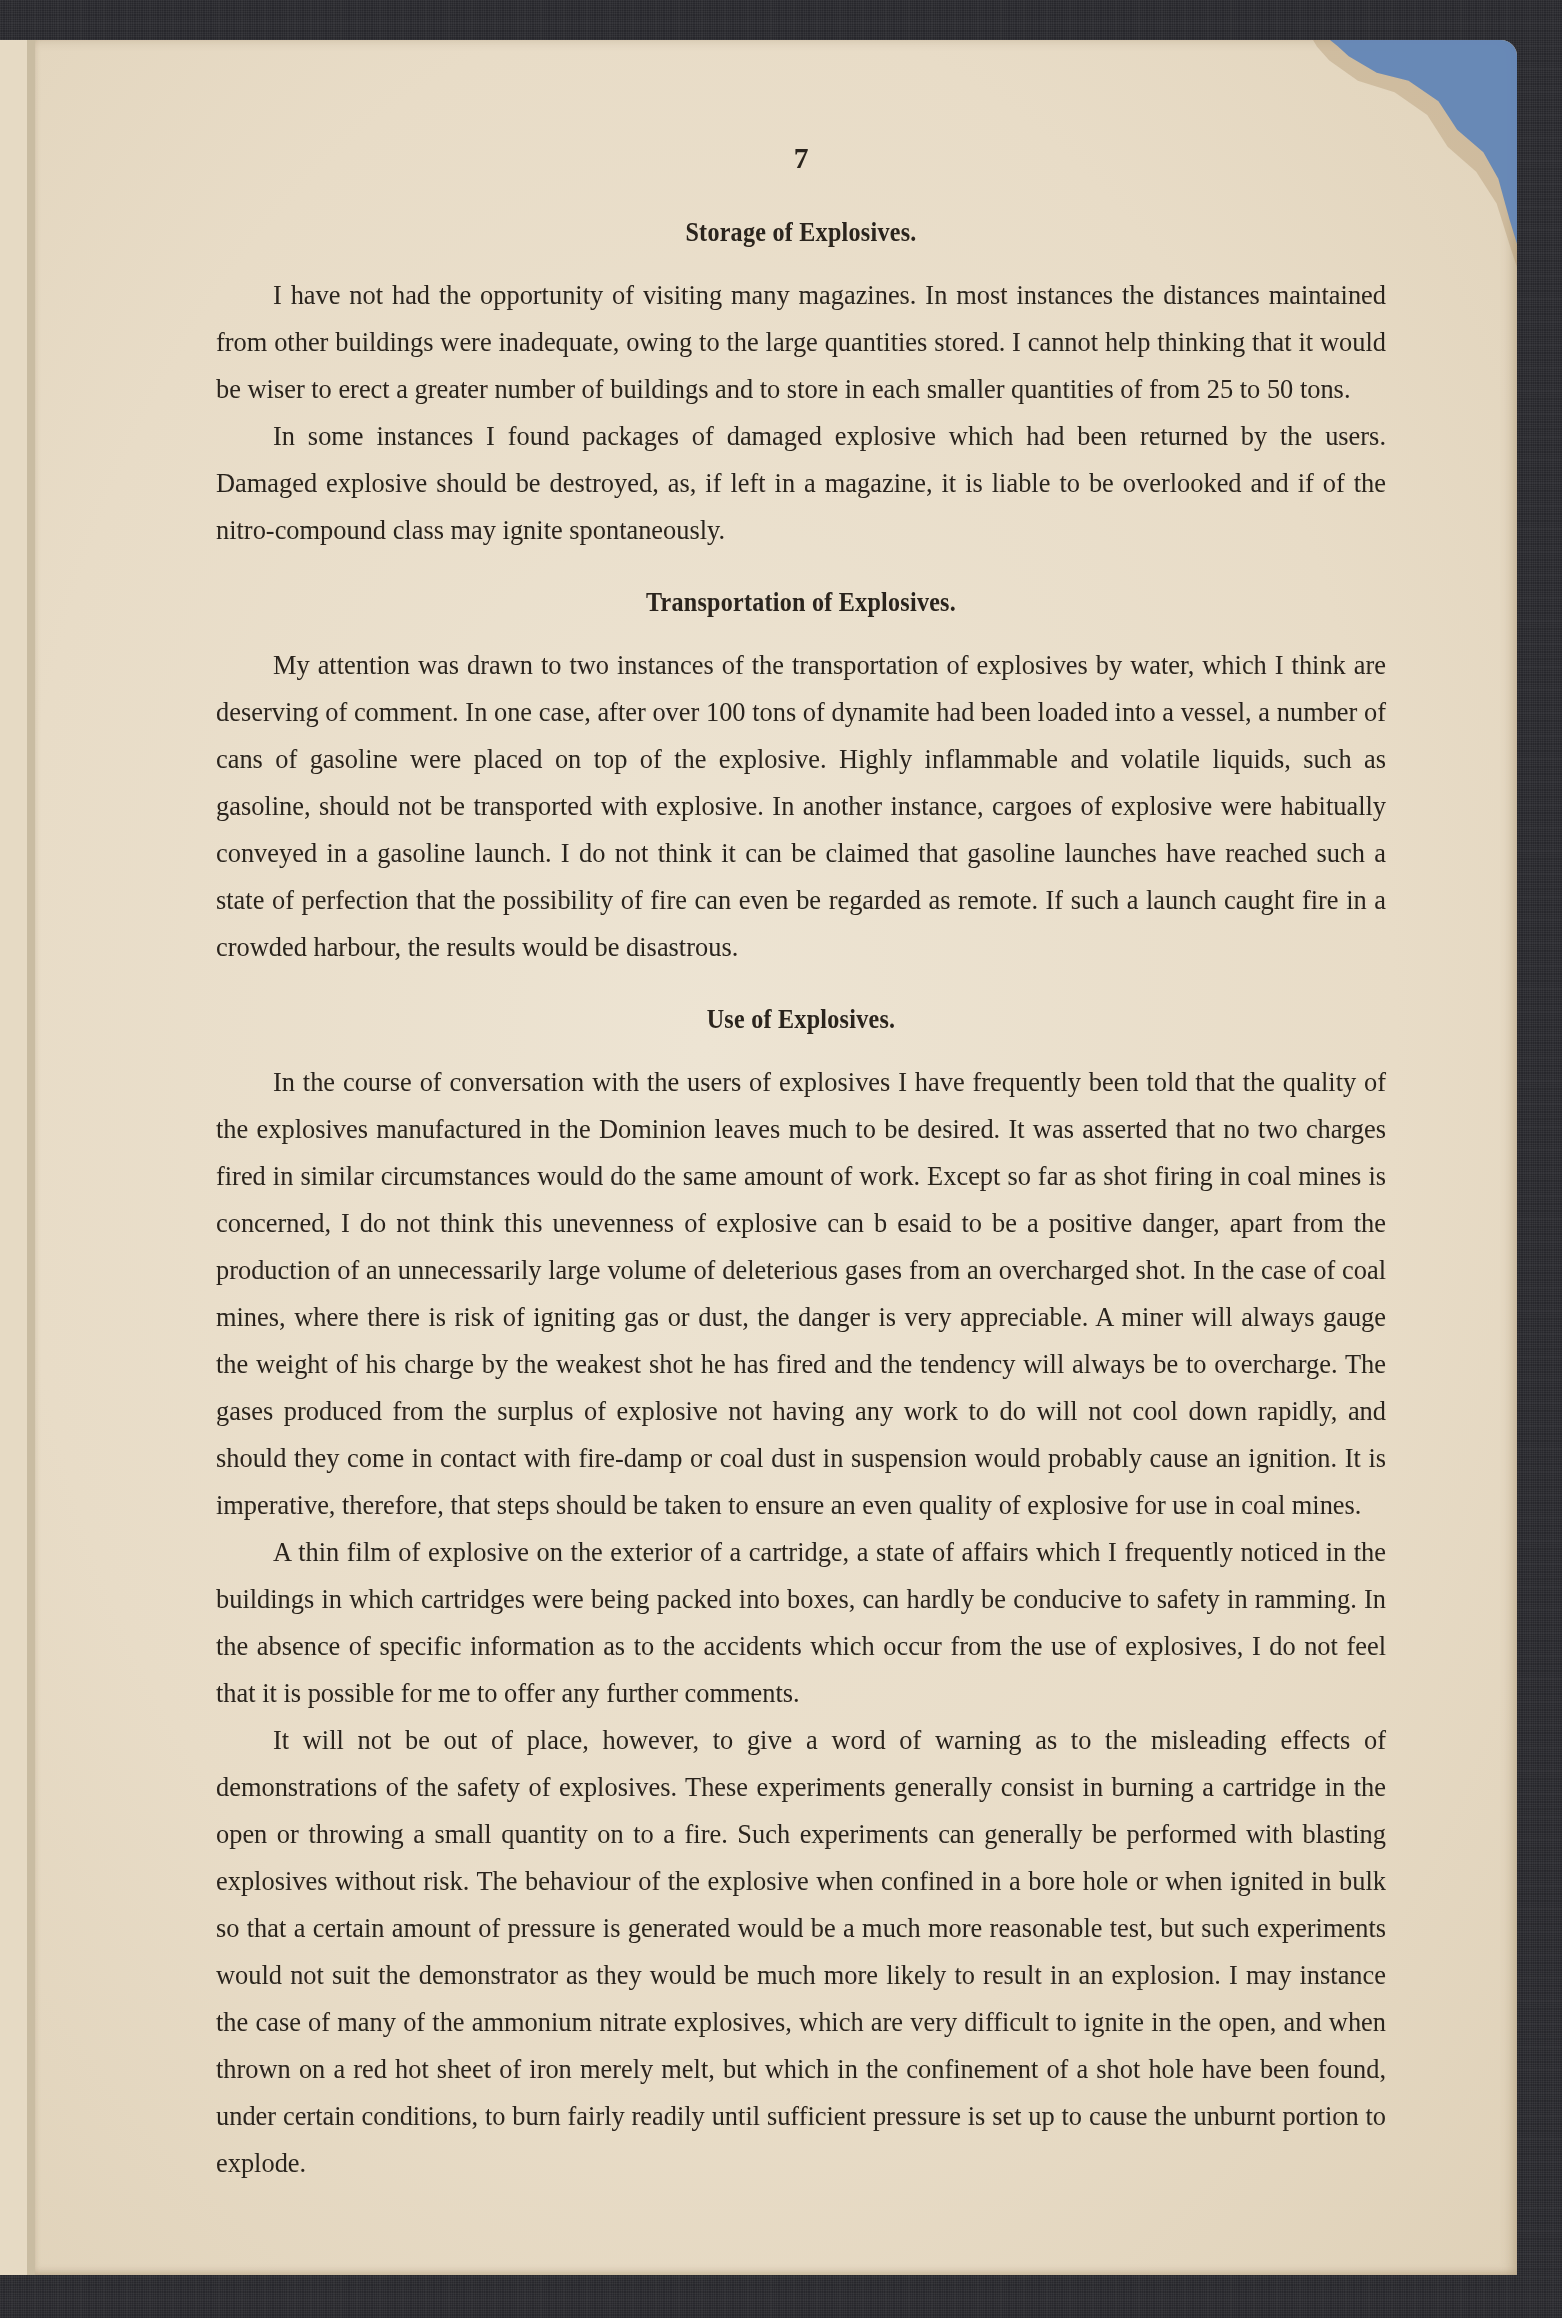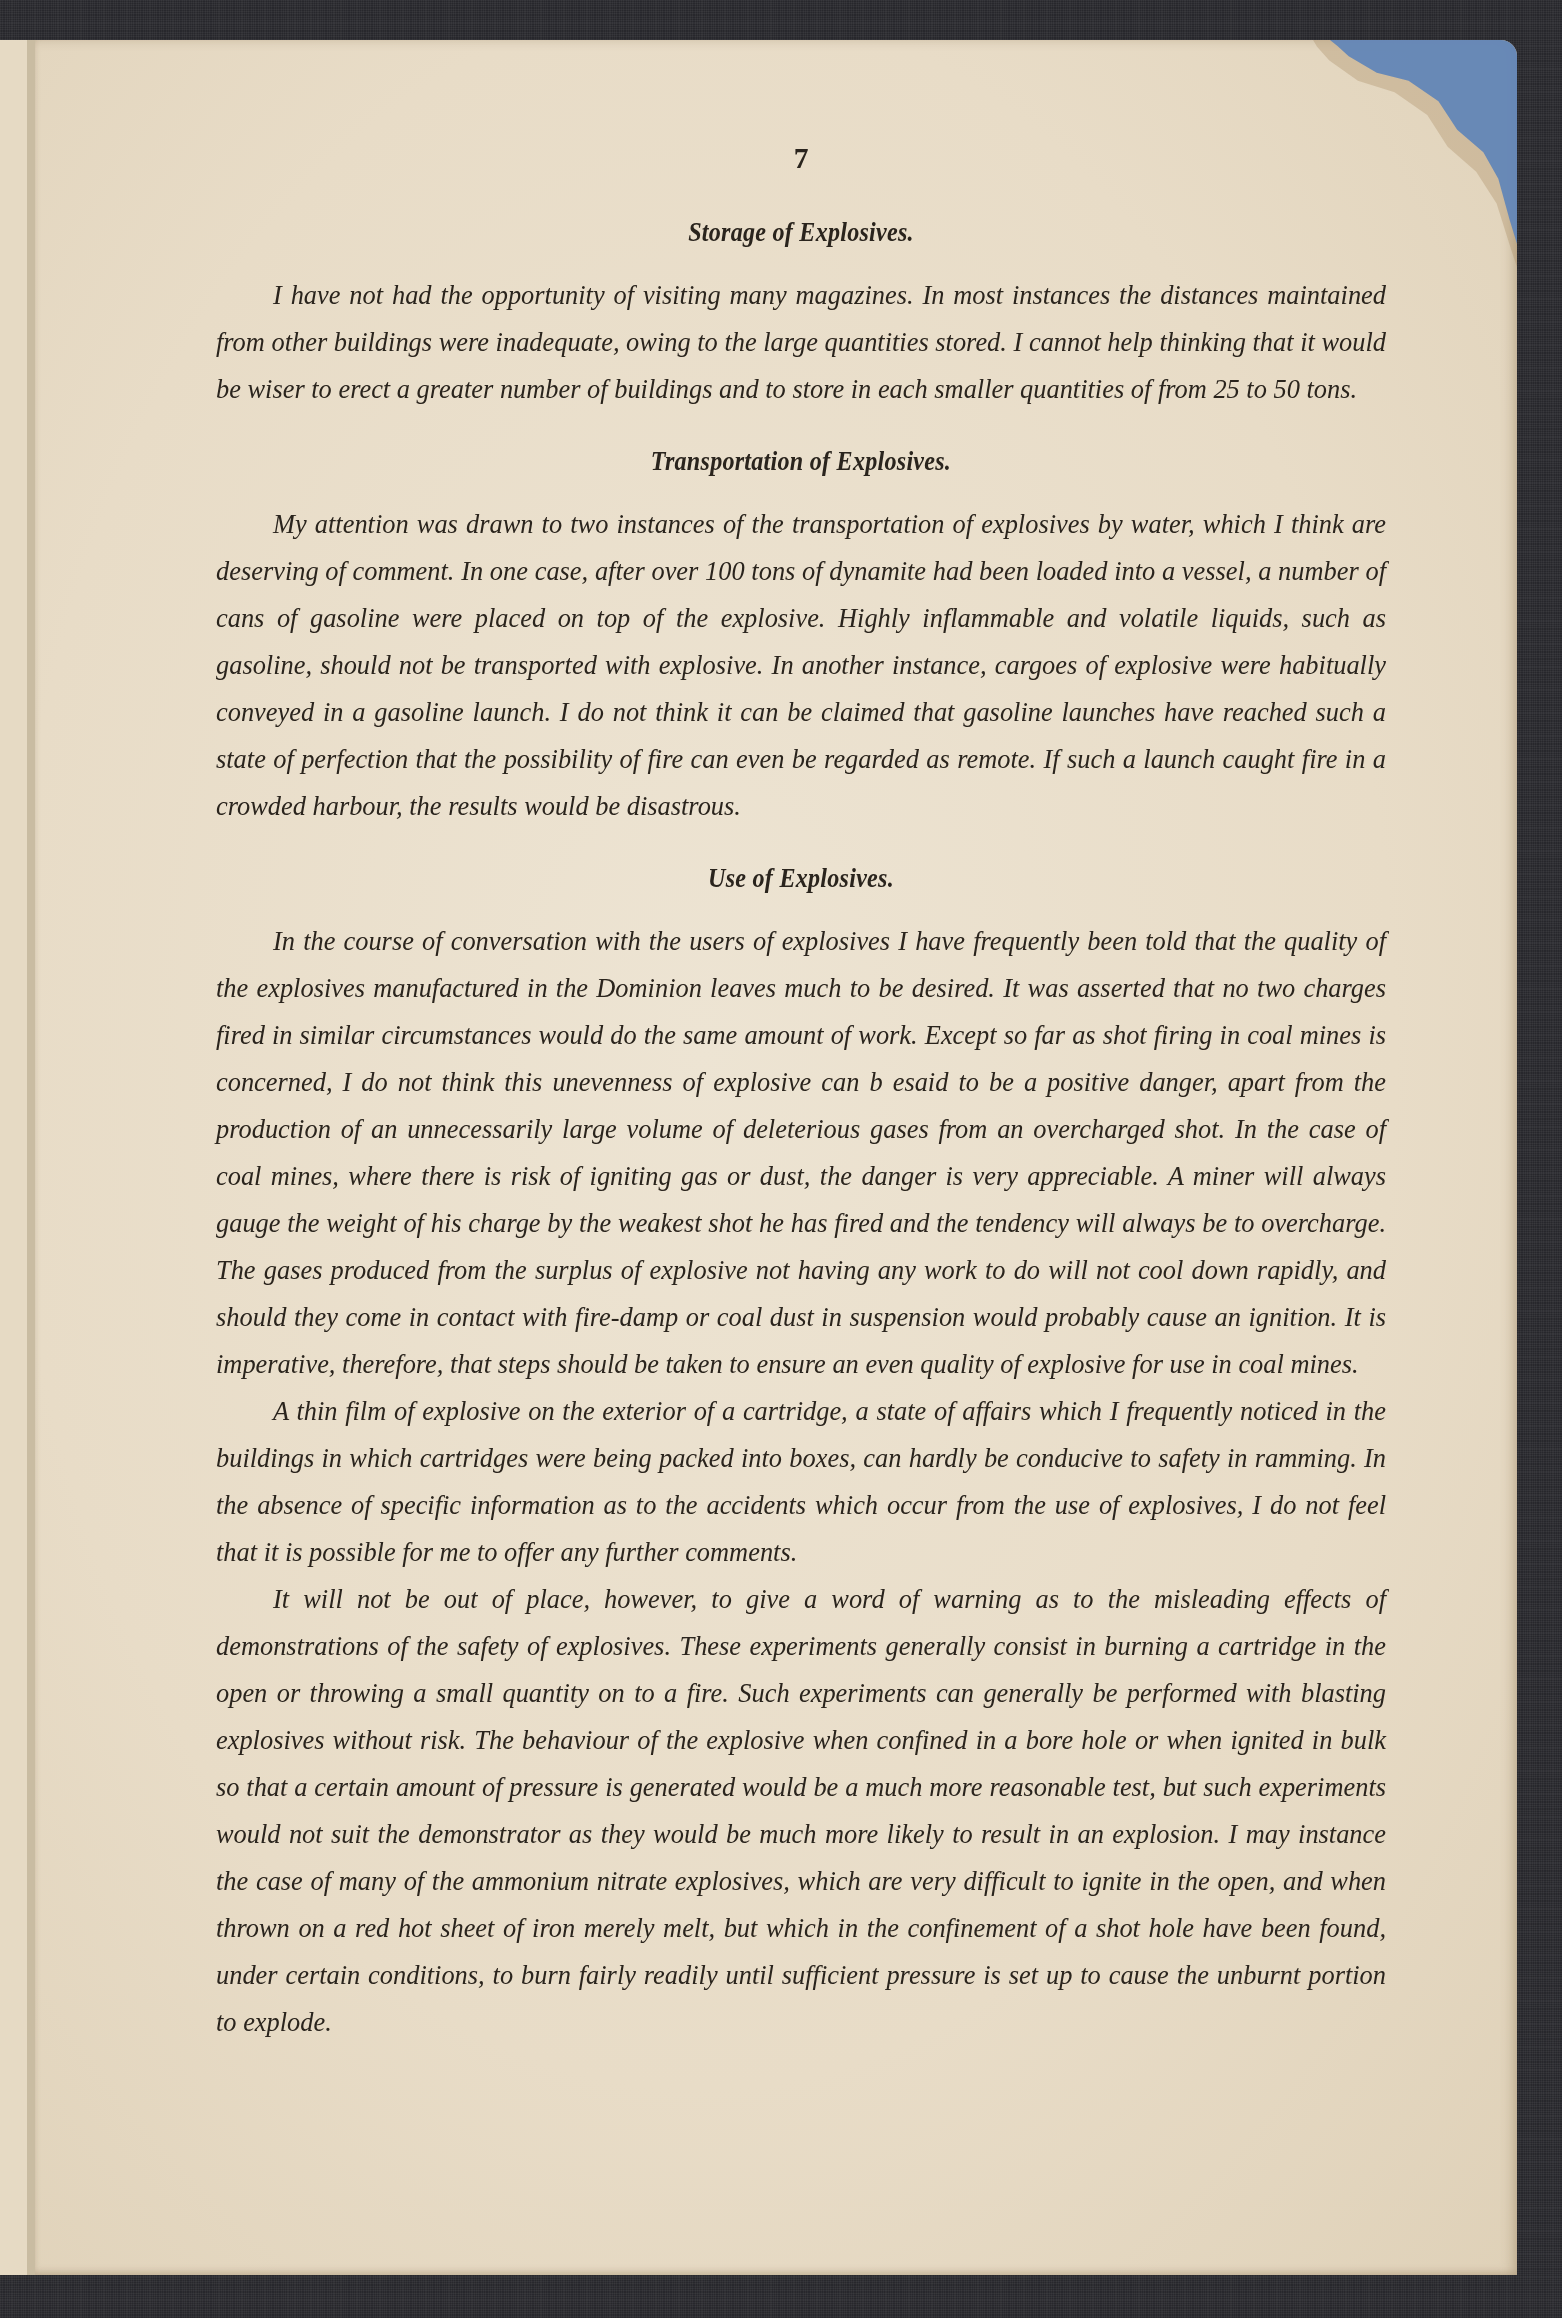--- a/index.html
+++ b/index.html
@@ -48,39 +48,40 @@
   }
   h2 {
     text-align: center; font-size: 28px; font-weight: bold; margin: 0 0 24px 0;
     transform: scaleX(0.86); letter-spacing: 0.3px;
   }
   p {
     font-size: 26.4px; line-height: 47px; margin: 0;
     text-align: justify; text-indent: 57px;
     hyphens: manual;
   }
-  .section { margin-bottom: 32px; font-style: italic; }
+  .section { margin-bottom: 32px; }
   .section p + p { margin-top: 0; }
 </style>
 </head>
 <body>
 
 <div class="backdrop"></div>
 <div class="prev-page"></div>
 
 <div class="page">
   <div class="stain-edge"></div>
   <div class="stain"></div>
 
   <div class="content">
     <div class="folio">7</div>
 
     <div class="section">
       <h2>Storage of Explosives.</h2>
       <p>I have not had the opportunity of visiting many magazines. In most instances the distances maintained from other buildings were inadequate, owing to the large quantities stored. I cannot help thinking that it would be wiser to erect a greater number of buildings and to store in each smaller quantities of from 25 to 50 tons.</p>
+      <p>In some instances I found packages of damaged explosive which had been returned by the users. Damaged explosive should be destroyed, as, if left in a magazine, it is liable to be overlooked and if of the nitro-compound class may ignite spontaneously.</p>
     </div>
 
     <div class="section">
       <h2>Transportation of Explosives.</h2>
       <p>My attention was drawn to two instances of the transportation of explosives by water, which I think are deserving of comment. In one case, after over 100 tons of dynamite had been loaded into a vessel, a number of cans of gasoline were placed on top of the explosive. Highly inflammable and volatile liquids, such as gasoline, should not be transported with explosive. In another instance, cargoes of explosive were habitually conveyed in a gasoline launch. I do not think it can be claimed that gasoline launches have reached such a state of perfection that the possibility of fire can even be regarded as remote. If such a launch caught fire in a crowded harbour, the results would be disastrous.</p>
     </div>
 
     <div class="section">
       <h2>Use of Explosives.</h2>
       <p>In the course of conversation with the users of explosives I have frequently been told that the quality of the explosives manufactured in the Dominion leaves much to be desired. It was asserted that no two charges fired in similar circumstances would do the same amount of work. Except so far as shot firing in coal mines is concerned, I do not think this unevenness of explosive can b esaid to be a positive danger, apart from the production of an unnecessarily large volume of deleterious gases from an overcharged shot. In the case of coal mines, where there is risk of igniting gas or dust, the danger is very appreciable. A miner will always gauge the weight of his charge by the weakest shot he has fired and the tendency will always be to overcharge. The gases produced from the surplus of explosive not having any work to do will not cool down rapidly, and should they come in contact with fire-damp or coal dust in suspension would probably cause an ignition. It is imperative, therefore, that steps should be taken to ensure an even quality of explosive for use in coal mines.</p>

